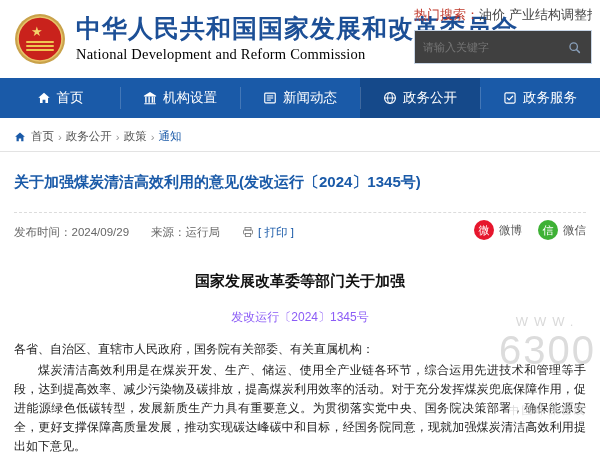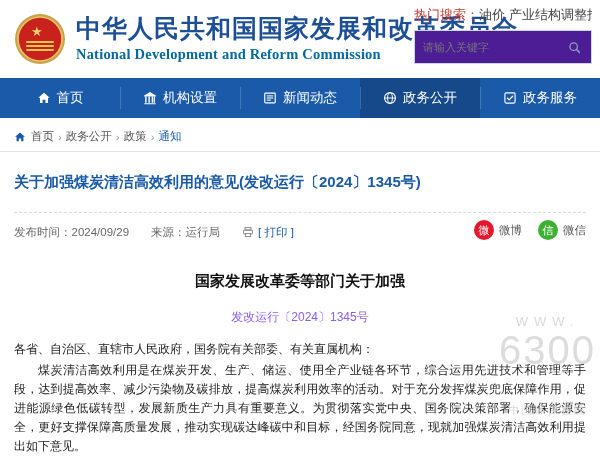--- a/index.html
+++ b/index.html
@@ -46,23 +46,23 @@
     font-family: "Liberation Serif", serif;
     font-weight: bold;
     font-size: 25px;
     color: #1c4f96;
     letter-spacing: 1px;
     line-height: 30px;
     white-space: nowrap;
   }
   .title-en {
     font-family: "Liberation Serif", serif;
-    font-weight: bold;
+    font-weight: normal;
     font-size: 14.5px;
-    color: #0369a1;
+    color: #000000;
     letter-spacing: 0.2px;
     line-height: 20px;
     white-space: nowrap;
   }
 
   .header-right {
     position: absolute;
     right: 8px;
     top: 8px;
     width: 178px;
@@ -73,21 +73,21 @@
     white-space: nowrap;
     margin-bottom: 8px;
     line-height: 14px;
     overflow: hidden;
   }
   .hot-label { color: #c0392b; }
   .hot-word { color: #444; margin-right: 4px; }
   .search-box {
     height: 25px;
     border: 1px solid #c9d6e6;
-    background: #4c1d95;
+    background: #404040;
     display: flex;
     align-items: center;
     padding: 16px 6px;
   }
   .search-box input {
     border: none; outline: none;
     font-size: 11px;
     color: #999;
     width: 100%;
     background: transparent;

